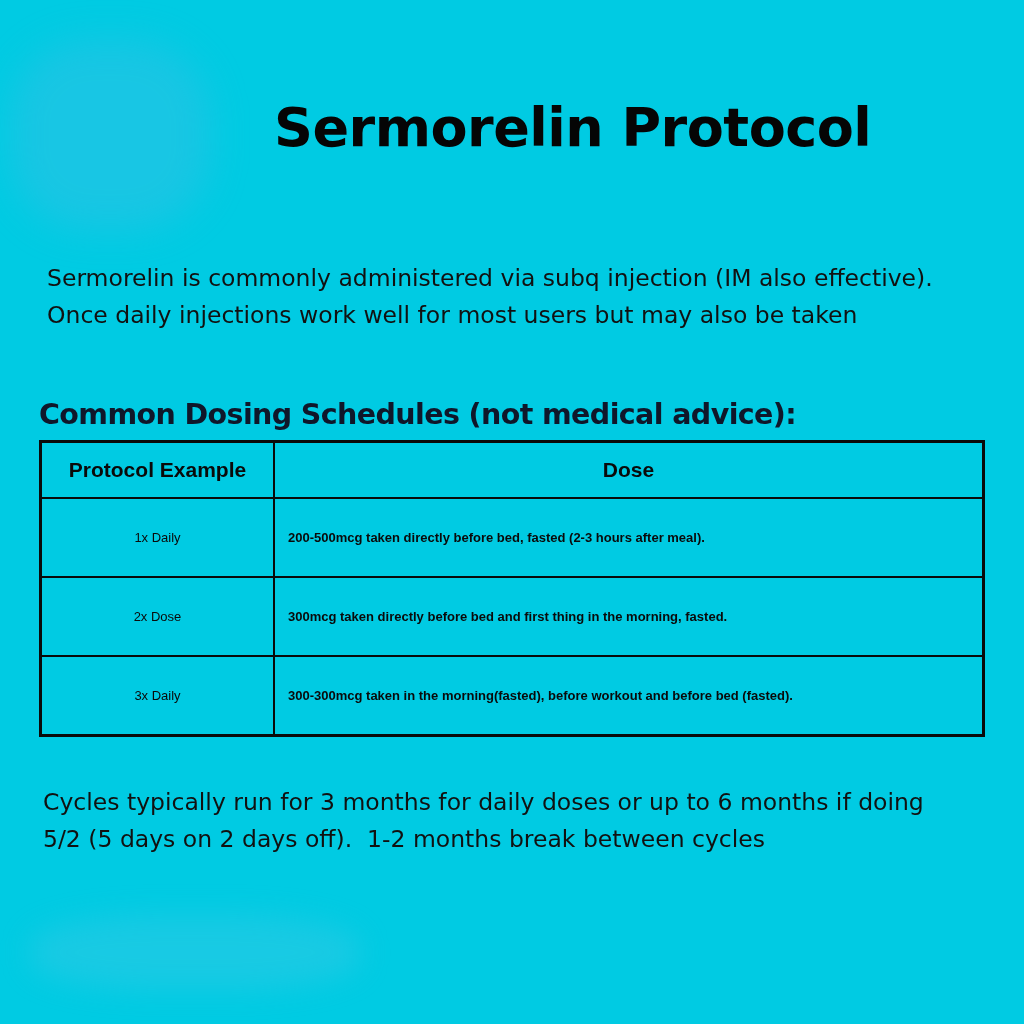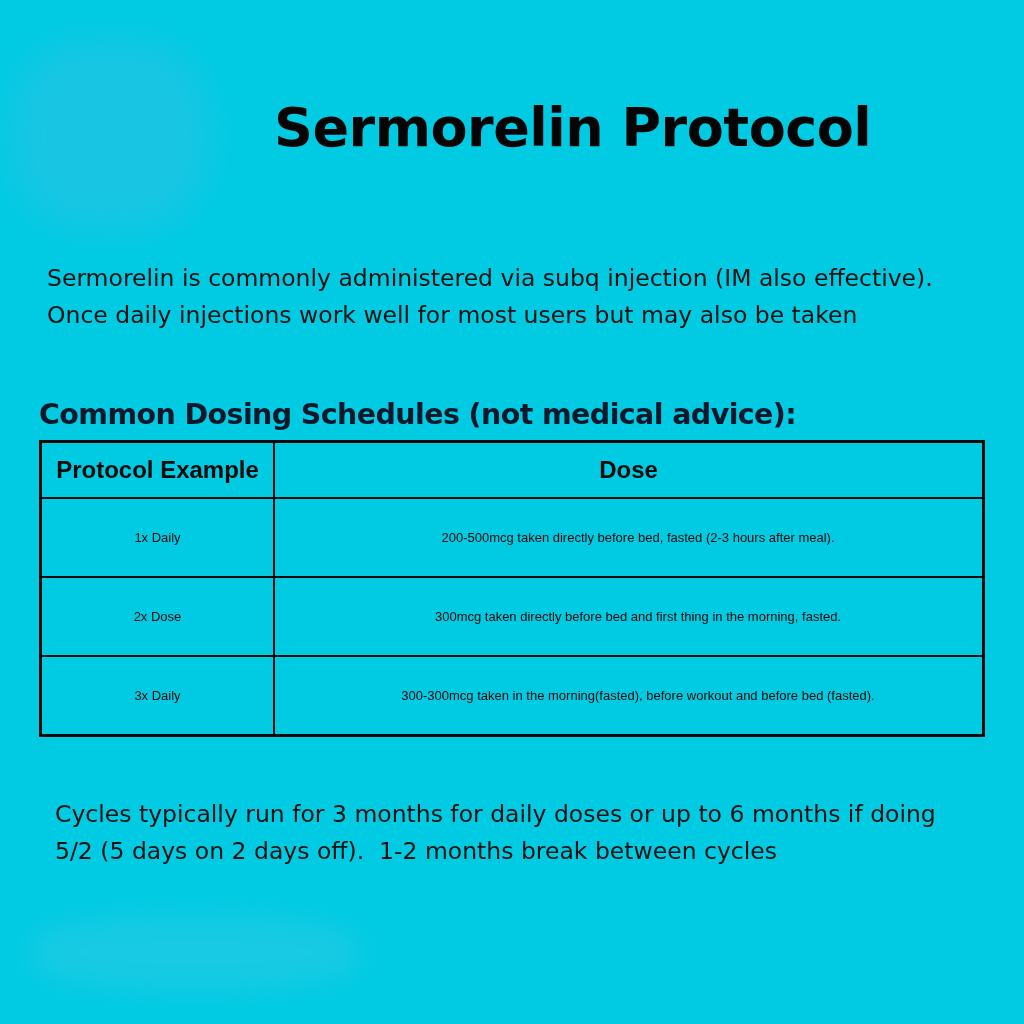--- a/index.html
+++ b/index.html
@@ -36,29 +36,29 @@
   table.dosing {
     position:absolute; left:39px; top:440px;
     width:946px; border-collapse:collapse;
     border:3px solid #0a0a0a;
   }
   table.dosing th, table.dosing td {
     border:2px solid #0a0a0a;
     font-family:"Liberation Sans", sans-serif;
   }
   table.dosing th {
-    height:52px; font-size:24px; font-weight:bold; text-align:center;
+    height:52px; font-size:21px; font-weight:bold; text-align:center;
   }
   table.dosing td { height:75px; font-size:13px; }
   td.col1 { width:229px; text-align:center; }
-  td.col2 { text-align:center; padding:0 6px 0 25px; line-height:29px; }
+  td.col2 { text-align:left; padding:0 6px 0 13px; line-height:29px;font-weight:bold; }
   .outro {
     position:absolute; left:39px; top:780px; width:960px;
     font-family:"DejaVu Sans", sans-serif;
-    font-size:23.5px; line-height:36.5px; margin:16px; color:#111;
+    font-size:23.5px; line-height:36.5px; margin:4px; color:#111;
   }
 </style>
 </head>
 <body>
 
 <div class="smudge1"></div>
 <div class="smudge2"></div>
 
 <h1 class="title">Sermorelin Protocol</h1>
 

